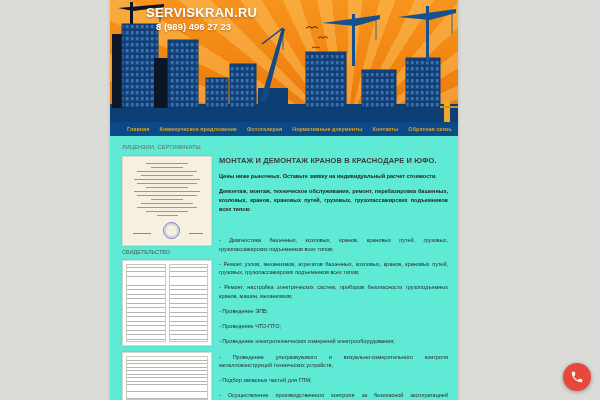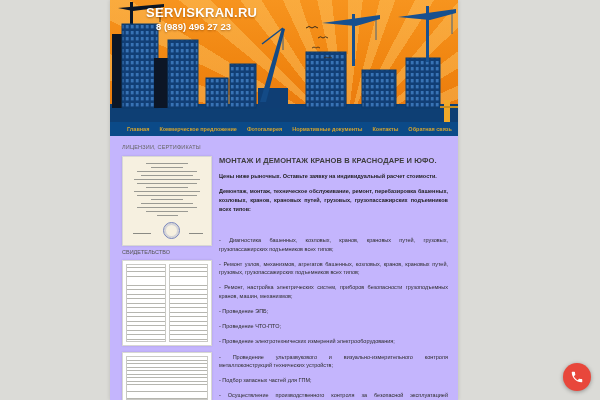--- a/index.html
+++ b/index.html
@@ -7,21 +7,21 @@
   body {
     width:600px; height:400px;
     background:#dbdbd7;
     position:relative;
     overflow:hidden;
     font-family:"Liberation Sans", sans-serif;
   }
   .site {
     position:absolute; left:110px; top:0;
     width:348px; height:400px;
-    background:#c4b5fd;
+    background:#5eead4;
     box-shadow:0 0 4px rgba(0,0,0,0.15);
     overflow:hidden;
   }
   
   .banner {
     position:relative; height:122px; overflow:hidden;
     background:linear-gradient(180deg,#f7941e 0%,#f08510 55%,#e9780e 100%);
   }
   .rays {
     position:absolute; inset:-20px;

